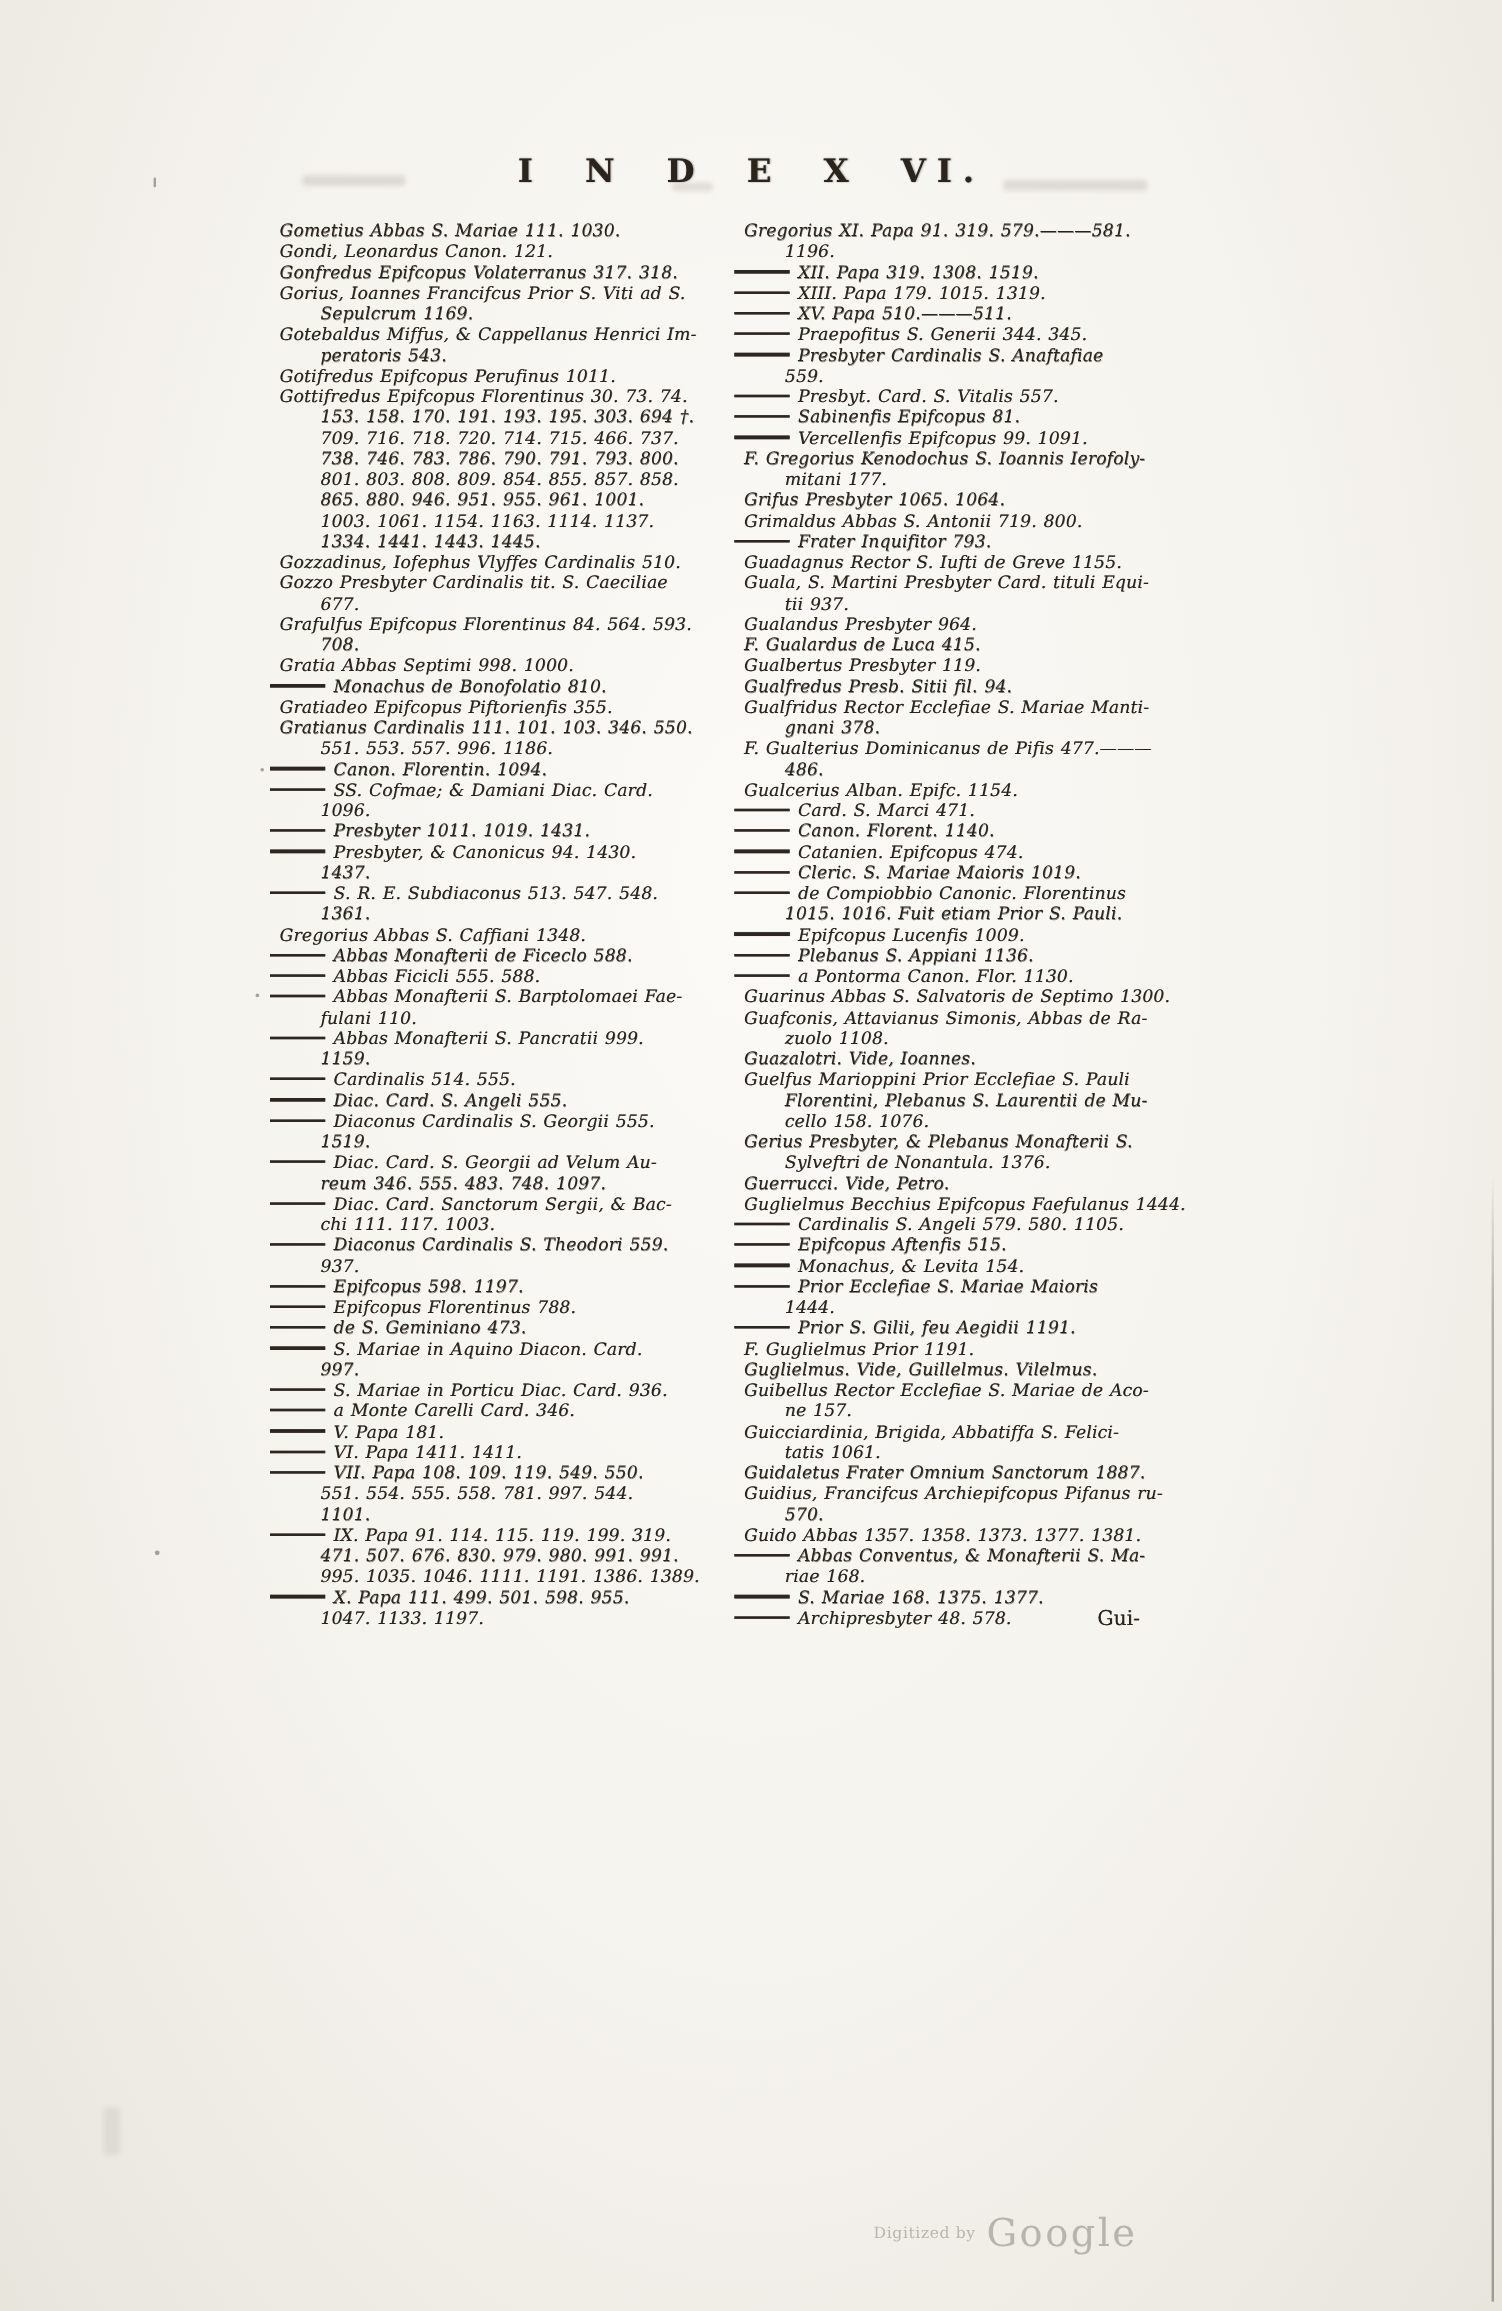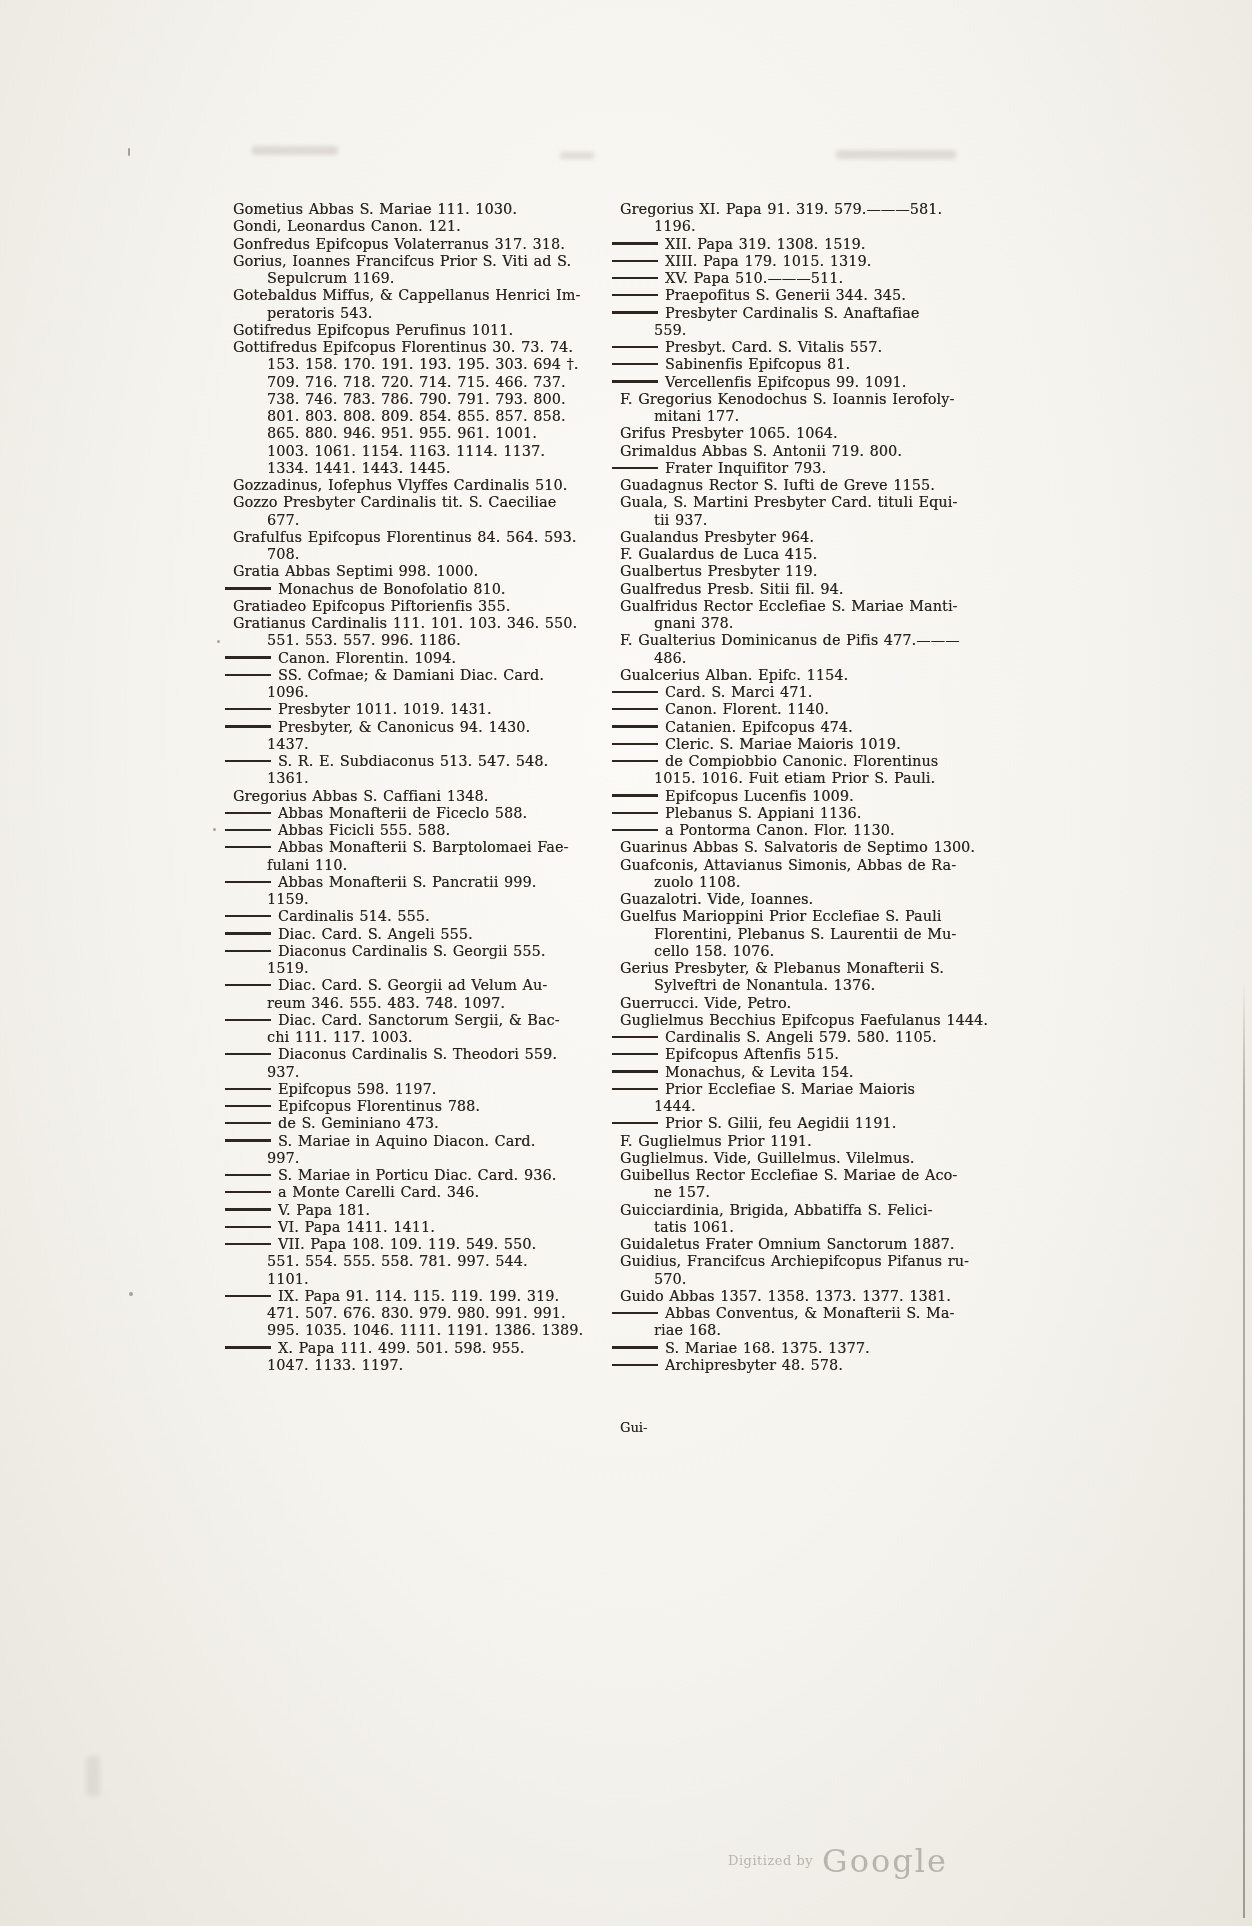--- a/index.html
+++ b/index.html
@@ -24,50 +24,51 @@
     text-align: center;
     font-size: 27px;
     font-weight: bold;
     letter-spacing: 9px;
     word-spacing: 16px;
     color: #2b241d;
     text-shadow: 0 0 1px rgba(43, 36, 29, 0.55), 1px 0 1.5px rgba(43,36,29,0.25);
   }
   .col {
     position: absolute;
-    top: 201px;
+    top: 185px;
     font-size: 14.3px;
     line-height: 17.25px;
     letter-spacing: 0.15px;
     word-spacing: 0.9px;
     text-shadow: 0.35px 0.25px 0.45px rgba(38, 30, 22, 0.55);
+    font-style: italic;
   }
   .col-left  { left: 233px; width: 372px; }
   .col-right { left: 620px; width: 422px; }
   .line { white-space: nowrap; min-height: 17.25px; }
   .line.ind { padding-left: 34px; }
   .dash {
     display: inline-block;
     width: 46px;
     height: 2.1px;
     background: #2e2721;
     vertical-align: 4px;
     margin-right: 7px;
     margin-left: -8px;
     box-shadow: 0 0 0.5px rgba(46,39,33,0.8);
   }
   .catchword {
     position: absolute;
-    top: 1420px;
+    top: 1339px;
     left: 620px;
     width: 400px;
     padding-right: 70px;
     box-sizing: border-box;
-    text-align: left;
-    font-size: 13px;
+    text-align: right;
+    font-size: 17px;
     text-shadow: 0.35px 0.25px 0.45px rgba(38, 30, 22, 0.55);
   }
   .watermark {
     position: absolute;
     left: 728px;
     top: 1842px;
     color: rgba(128, 123, 115, 0.5);
     white-space: nowrap;
     filter: blur(0.4px);
   }
@@ -121,20 +122,21 @@
   <div class="smudge s1"></div>
   <div class="smudge s2"></div>
   <div class="smudge s3"></div>
   <div class="smudge s4"></div>
   <div class="speck p1"></div>
   <div class="speck p2"></div>
   <div class="speck p3"></div>
   <div class="speck p4"></div>
   <div class="edge-line"></div>
 
+  <div class="header">I N D E X   VI.</div>
 
   <div class="col col-left">
       <div class="line">Gometius Abbas S. Mariae 111. 1030.</div>
       <div class="line">Gondi, Leonardus Canon. 121.</div>
       <div class="line">Gonfredus Epifcopus Volaterranus 317. 318.</div>
       <div class="line">Gorius, Ioannes Francifcus Prior S. Viti ad S.</div>
       <div class="line ind">Sepulcrum 1169.</div>
       <div class="line">Gotebaldus Miffus, &amp; Cappellanus Henrici Im-</div>
       <div class="line ind">peratoris 543.</div>
       <div class="line">Gotifredus Epifcopus Perufinus 1011.</div>

